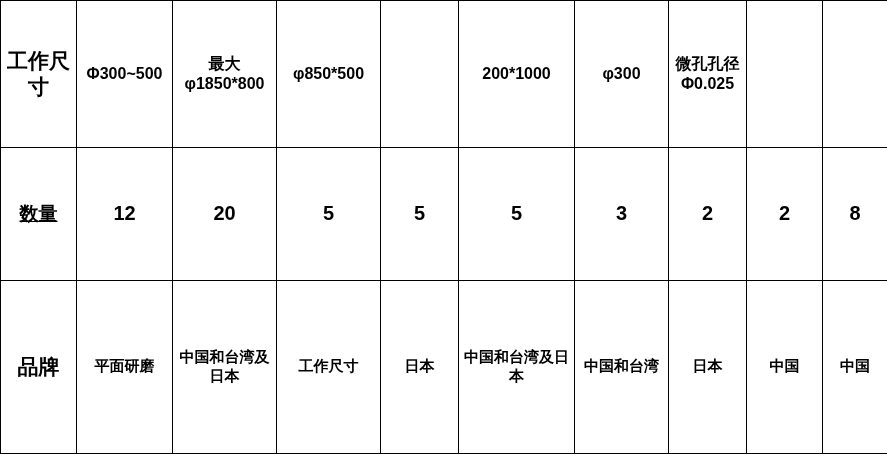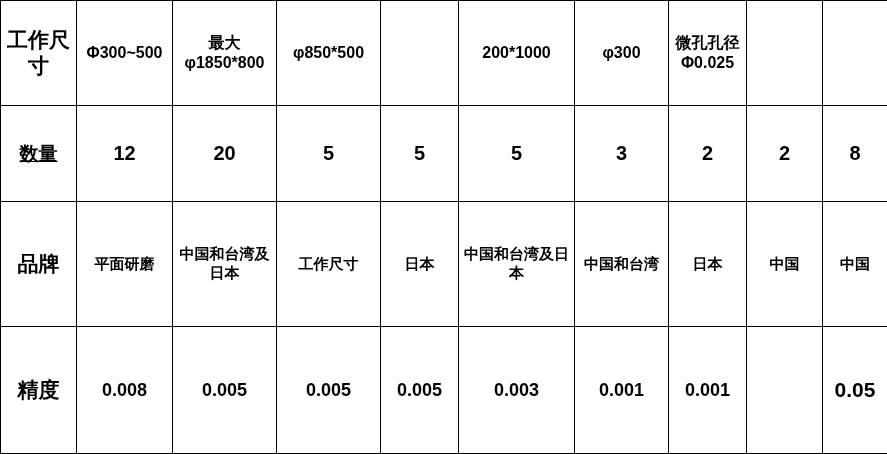--- a/index.html
+++ b/index.html
@@ -115,26 +115,14 @@
       <td class="c2">中国和台湾及日本</td>
       <td class="c3">工作尺寸</td>
       <td class="c4">日本</td>
       <td class="c5">中国和台湾及日本</td>
       <td class="c6">中国和台湾</td>
       <td class="c7">日本</td>
       <td class="c8">中国</td>
       <td class="c9">中国</td>
     </tr>
 
-    <tr class="row-prec">
-      <td class="c0 label-cell">精度</td>
-      <td class="c1">0.008</td>
-      <td class="c2">0.005</td>
-      <td class="c3">0.005</td>
-      <td class="c4">0.005</td>
-      <td class="c5">0.003</td>
-      <td class="c6">0.001</td>
-      <td class="c7">0.001</td>
-      <td class="c8 empty-cell"></td>
-      <td class="c9">0.05</td>
-    </tr>
   </tbody>
 </table>
 
 </body></html>

